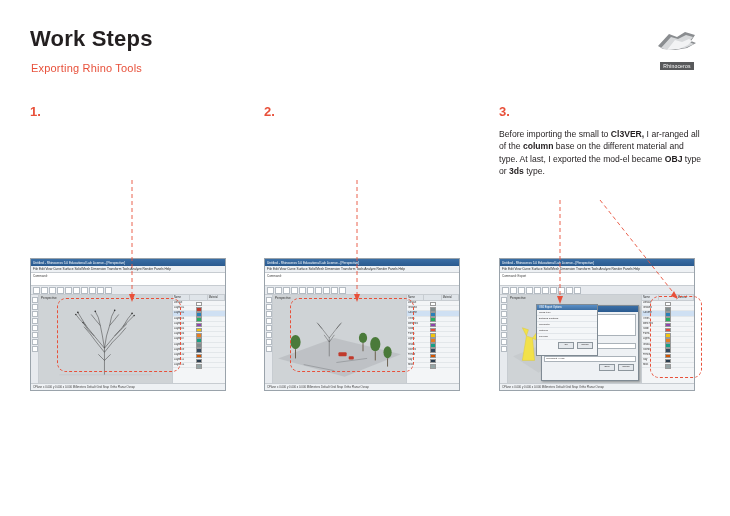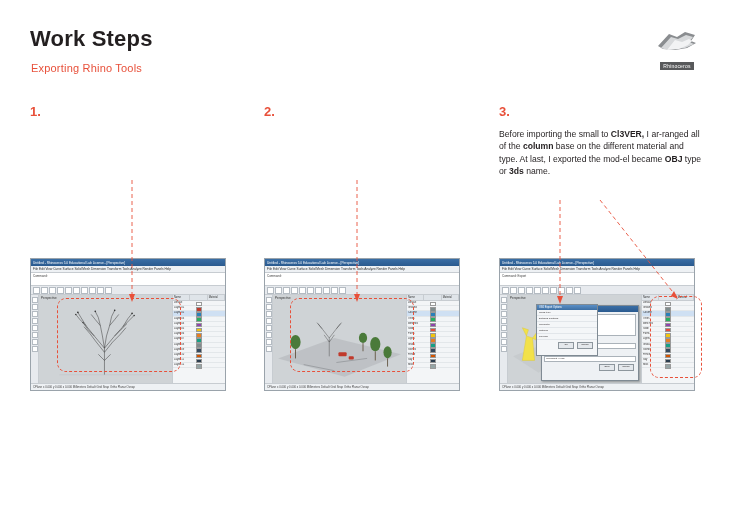--- a/index.html
+++ b/index.html
@@ -375,21 +375,21 @@
   <div class="col col1">
     <div class="step-num">1.</div>
   </div>
 
   <div class="col col2">
     <div class="step-num">2.</div>
   </div>
 
   <div class="col col3">
     <div class="step-num">3.</div>
-    <div class="step-text" id="step3text"><span>Before importing the small to </span><b>Cl3VER,</b><span> I ar-ranged all of the </span><b>column</b><span> base on the different material and type. At last, I exported the mod-el became </span><b>OBJ</b><span> type or </span><b>3ds</b><span> name.</span></div>
+    <div class="step-text" id="step3text"><span>Before importing the small to </span><b>Cl3VER,</b><span> I ar-ranged all of the </span><b>column</b><span> base on the different material and type. At last, I exported the mod-el became </span><b>OBJ</b><span> type or </span><b>3ds</b><span> type.</span></div>
   </div>
 
   <div class="shot shot1">
     <div class="sw-titlebar">
       <span class="tb-text">Untitled - Rhinoceros 5.0 Educational Lab License - [Perspective]</span>
     </div>
     <div class="sw-menubar">File  Edit  View  Curve  Surface  Solid  Mesh  Dimension  Transform  Tools  Analyze  Render  Panels  Help</div>
     <div class="sw-cmdline">Command:</div>
     <div class="sw-toolbar">
       <i class="tool-ico"></i>

